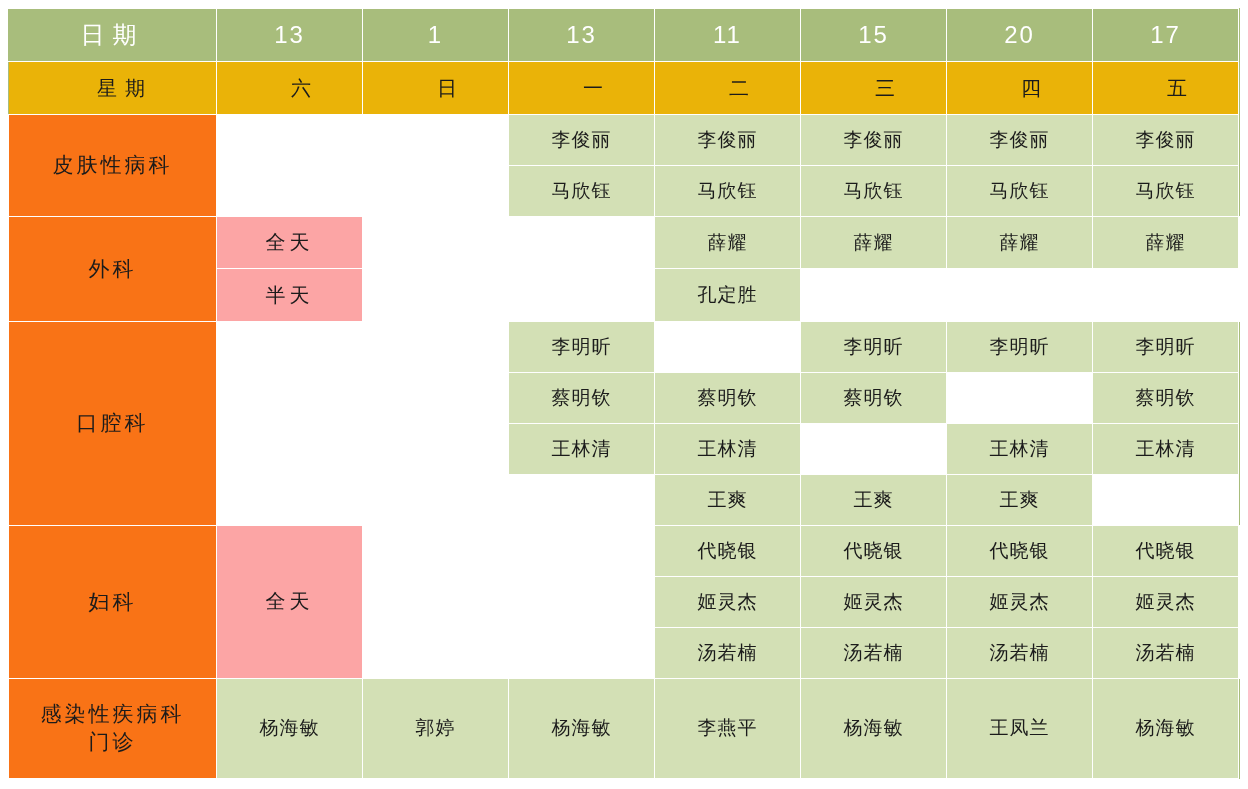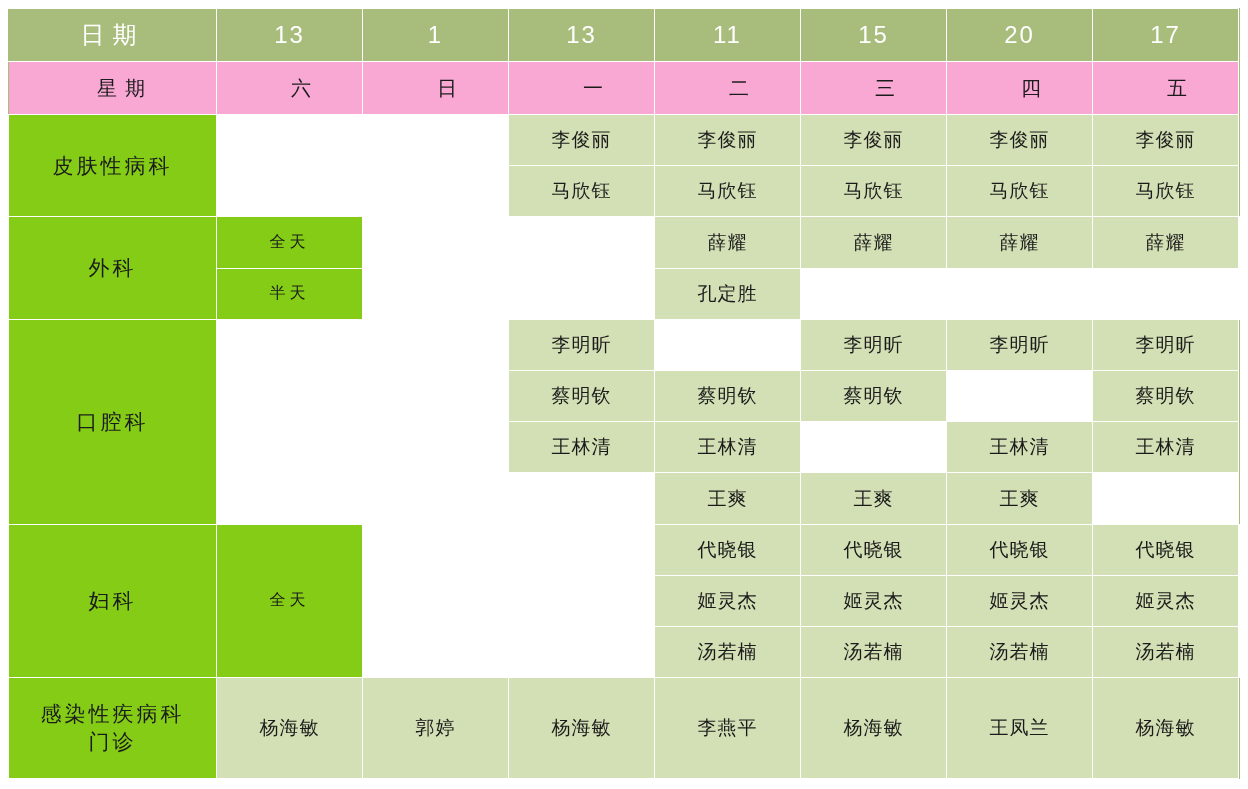--- a/index.html
+++ b/index.html
@@ -42,39 +42,39 @@
     color: #ffffff;
     font-size: 24px;
     height: 48px;
     letter-spacing: 2px;
   }
   tr.row-date td.label {
     letter-spacing: 8px;
   }
   
   tr.row-week td {
-    background: #f9a8d4;
+    background: #eab308;
     height: 48px;
     font-size: 20px;
     letter-spacing: 2px;
     padding-left: 29px;
   }
   tr.row-week td.label {
     letter-spacing: 8px;
   }
   
   td.dept {
-    background: #84cc16;
+    background: #f97316;
     font-size: 21px;
     letter-spacing: 3px;
     border-color: #a8bd7c;
   }
   td.sub {
-    background: #84cc16;
-    font-size: 16px;
+    background: #fca5a5;
+    font-size: 20px;
     letter-spacing: 4px;
   }
   td.cell {
     background: #d3e0b5;
     font-size: 19px;
     letter-spacing: 1px;
   }
   td.cell.empty {
     background: #ffffff;
   }

